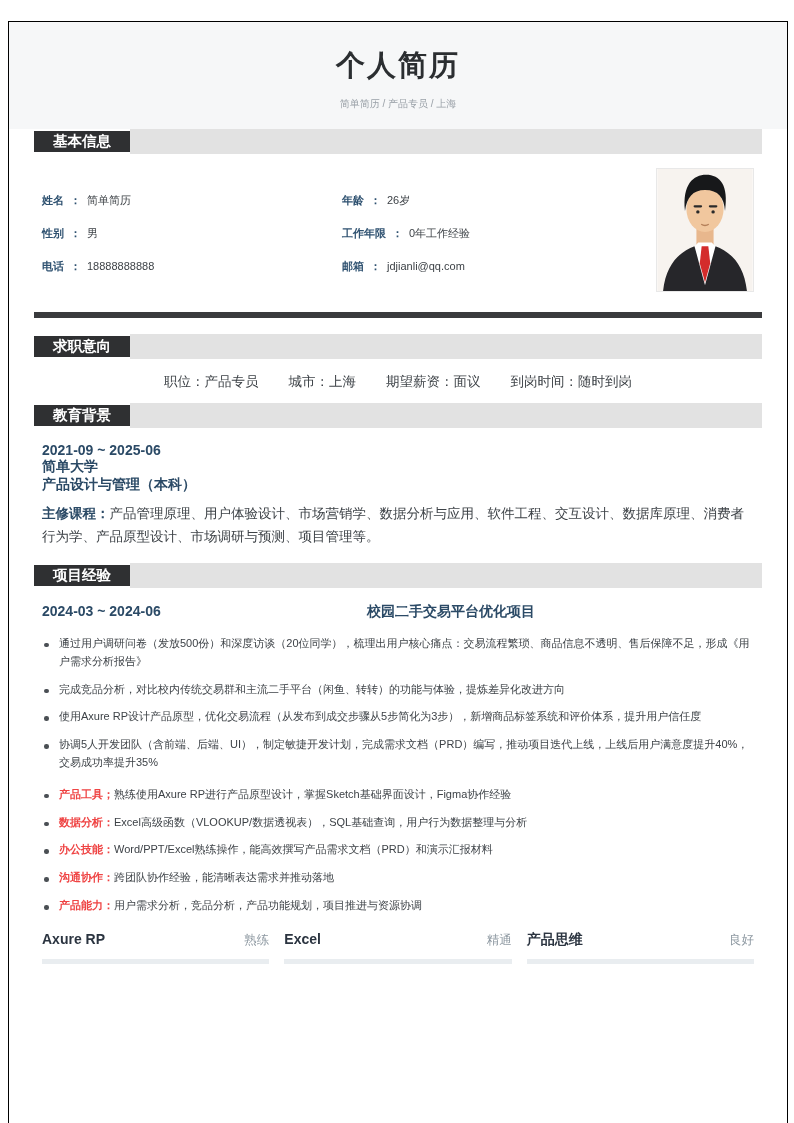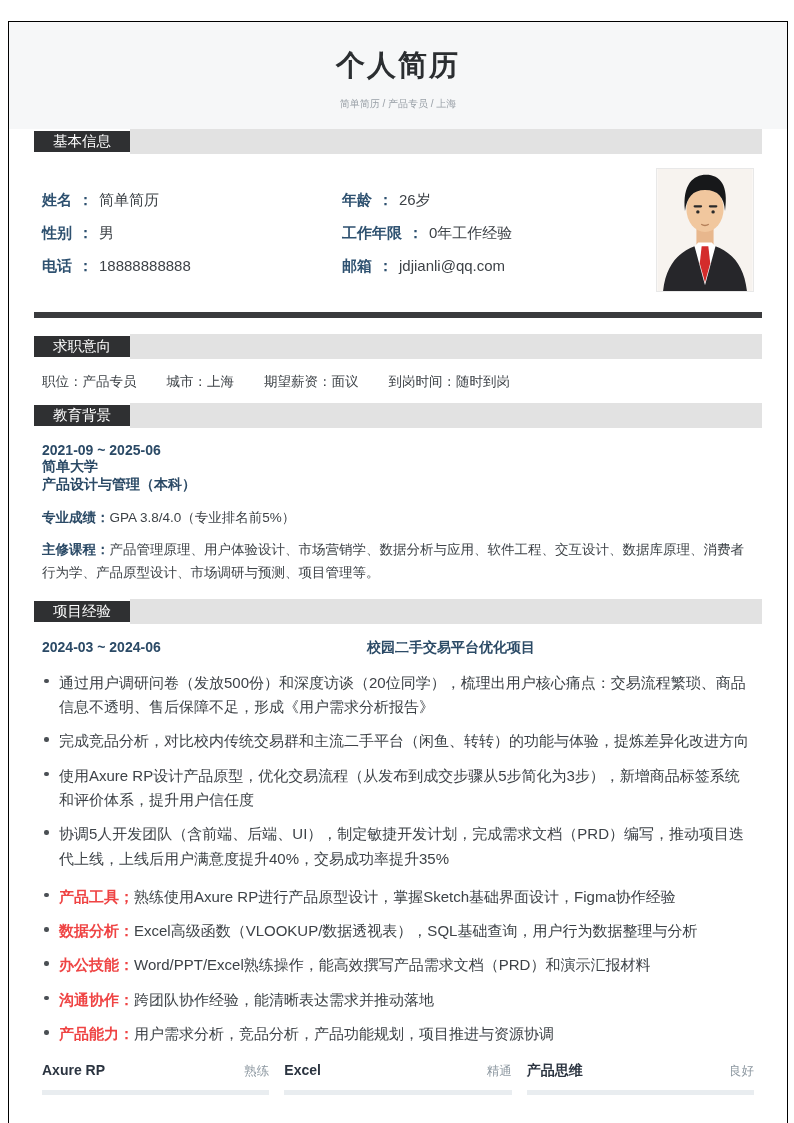--- a/index.html
+++ b/index.html
@@ -31,61 +31,62 @@
     margin-top: 11px;
     font-size: 10px; color: #9aa1a8;
   }
   
   .section-header {
     display: flex; align-items: center;
     padding: 0 25px;
   }
   .section-tab {
     background: #2f3032; color: #ffffff;
-    font-size: 14.5px; font-weight: normal;
+    font-size: 14.5px; font-weight: bold;
     padding: 1px 19px;
     white-space: nowrap;
     position: relative; z-index: 1;
   }
   .section-bar {
     flex: 1; height: 25px; background: #e2e2e2;
   }
   
   .basic-wrap {
     display: flex;
     padding: 12px 33px 0 33px;
   }
   .basic-grid {
     flex: 1;
     display: grid;
     grid-template-columns: 300px 1fr;
     grid-auto-rows: 33px;
     align-items: center;
     margin-top: 18px;
   }
-  .field { font-size: 15px; }
+  .field { font-size: 11px; }
   .field .lbl { color: #2e5170; font-weight: bold; }
   .field .colon { color: #2e5170; font-weight: bold; padding: 0 6px 0 6px; }
   .field .val { color: #3d4247; }
   .photo-box {
     width: 98px; height: 124px;
     margin-top: 2px;
     border: 1px solid #e8e8e8;
     flex: 0 0 auto;
   }
   .photo-box svg { width: 100%; height: 100%; display: block; }
   .dark-divider {
     height: 6px; background: #3a3b3d;
     margin: 20px 25px 0 25px;
   }
   
   .job-row {
     display: flex; gap: 30px;
     padding: 14px 33px 12px 33px;
     font-size: 13.5px;
+    justify-content: center;
   }
   .job-item .jlbl { color: #3d4247; }
   
   .edu-head {
     display: flex; justify-content: space-between; align-items: baseline;
     padding: 14px 33px 0 33px;
     font-size: 14px; font-weight: bold; color: #2b4a66; flex-direction: column;
   }
   .info-line {
     padding: 0 33px;
@@ -97,21 +98,21 @@
   .proj-head {
     display: flex; align-items: baseline;
     padding: 15px 33px 0 33px;
     font-size: 14px; font-weight: bold; color: #2b4a66;
   }
   .proj-head .p-period { width: 325px; flex: 0 0 auto; }
   .bullets { list-style: none; padding: 4px 33px 0 33px; }
   .bullets li {
     position: relative;
     padding-left: 17px;
-    font-size: 15px; line-height: 1.62;
+    font-size: 11px; line-height: 1.62;
     margin-top: 10px;
     color: #3d4247;
   }
   .bullets li::before {
     content: "";
     position: absolute; left: 2px; top: 8px;
     width: 4.5px; height: 4.5px; border-radius: 50%;
     background: #4a4f54;
   }
   .bullets .blbl { color: #ef4444; font-weight: bold; }
@@ -190,23 +191,20 @@
 
   <div class="section-header">
     <div class="section-tab">教育背景</div>
     <div class="section-bar"></div>
   </div>
   <div class="edu-head">
     <span>2021-09 ~ 2025-06</span>
     <span>简单大学</span>
     <span>产品设计与管理（本科）</span>
   </div>
-  <div class="info-line">
-    <span class="ilbl">专业成绩：</span><span>GPA 3.8/4.0（专业排名前5%）</span>
-  </div>
   <div class="info-line" style="margin-top:9px;">
     <span class="ilbl">主修课程：</span><span>产品管理原理、用户体验设计、市场营销学、数据分析与应用、软件工程、交互设计、数据库原理、消费者行为学、产品原型设计、市场调研与预测、项目管理等。</span>
   </div>
 
   <div class="section-header mt-sec">
     <div class="section-tab">项目经验</div>
     <div class="section-bar"></div>
   </div>
   <div class="proj-head">
     <span class="p-period">2024-03 ~ 2024-06</span>

